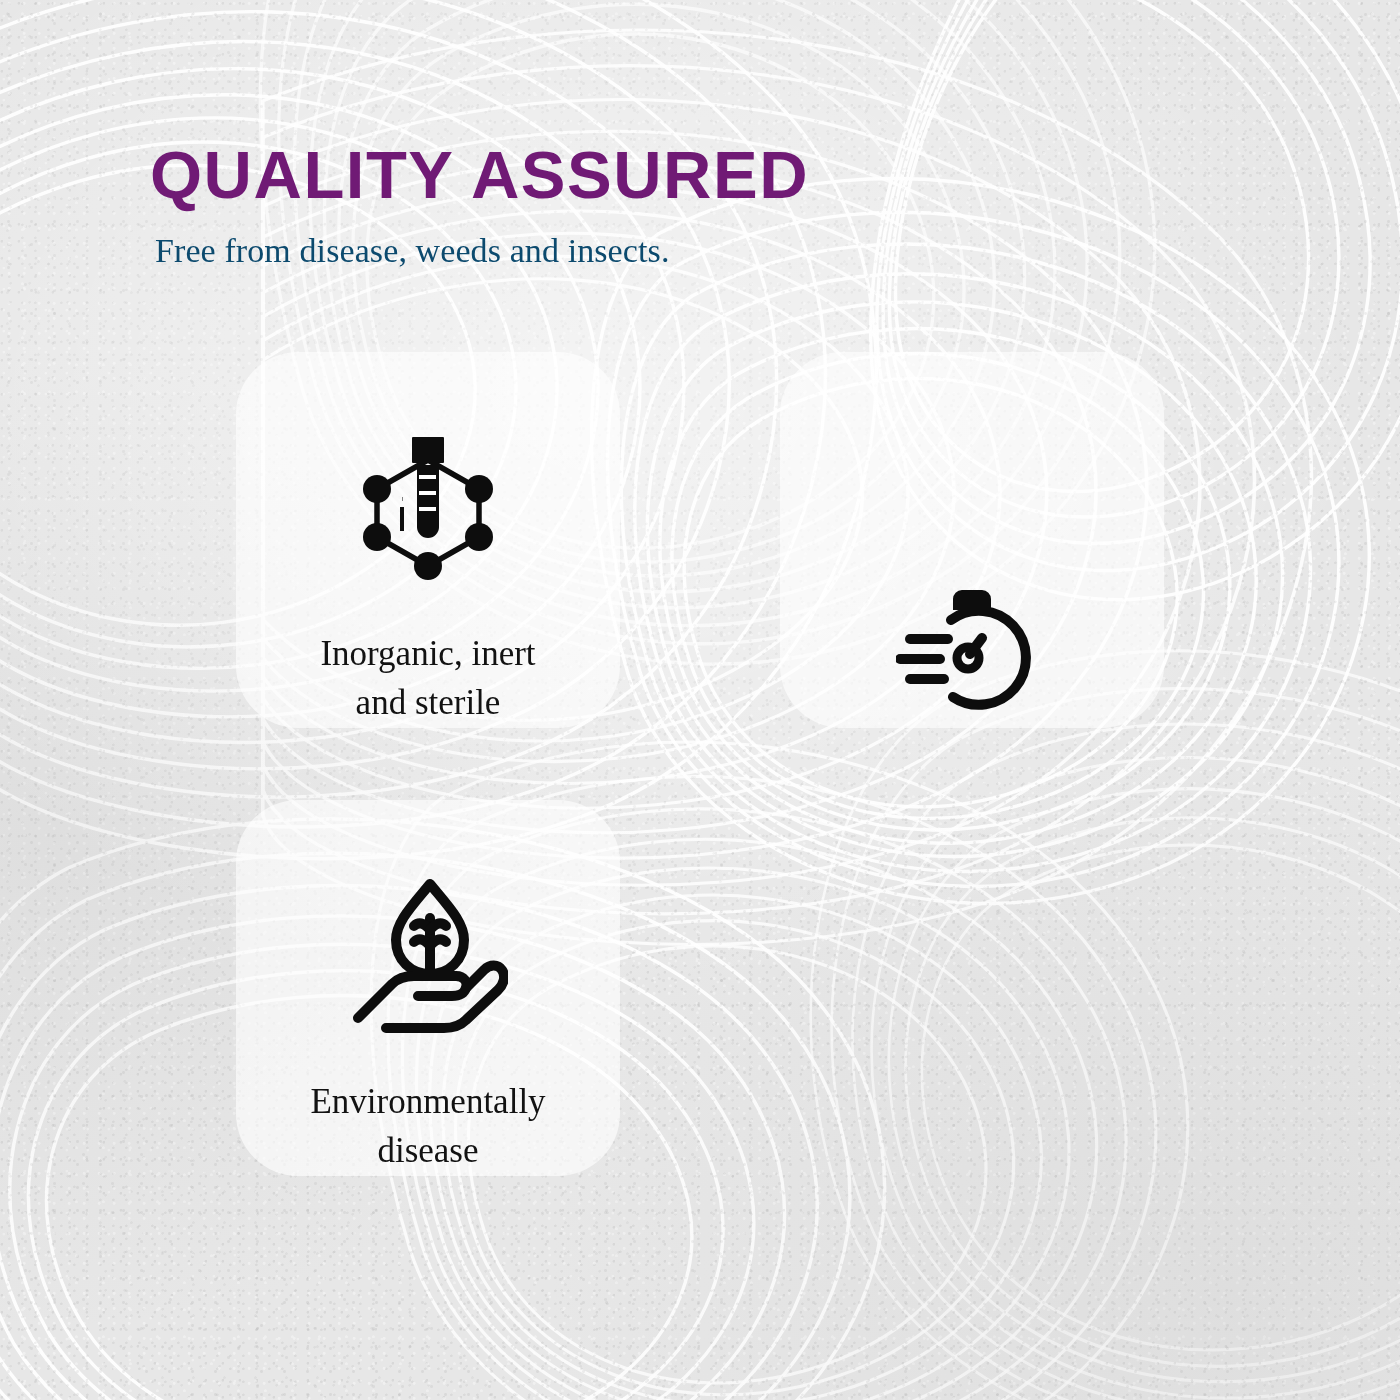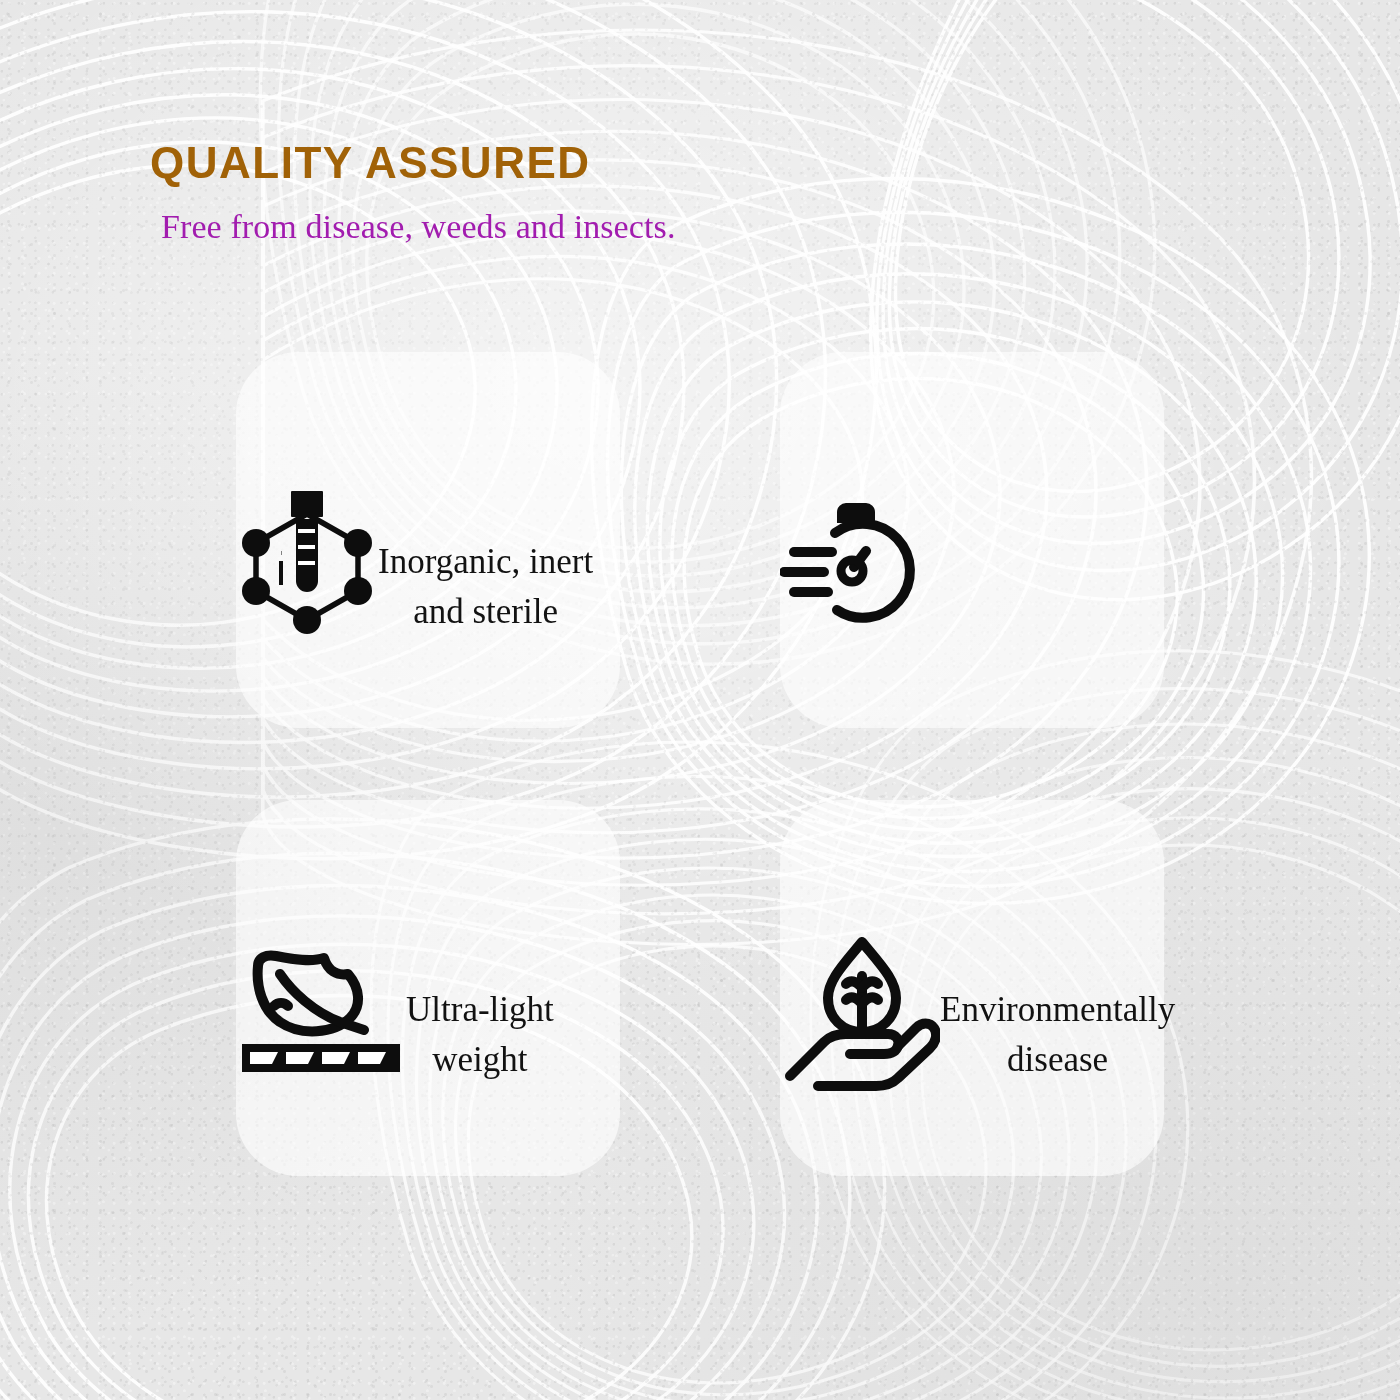--- a/index.html
+++ b/index.html
@@ -73,33 +73,33 @@
     position: absolute;
     inset: 0;
   }
 
   
   #header { position: absolute; left: 150px; top: 140px; }
 
   #page-title {
     font-family: "Liberation Sans", sans-serif;
     font-weight: 700;
-    font-size: 44px;
+    font-size: 67px;
     letter-spacing: 1.5px;
-    color: #a16207;
+    color: #701a75;
     line-height: 1.04;
     white-space: nowrap;
   }
 
   #page-subtitle {
     font-family: "Liberation Serif", serif;
     font-size: 34px;
-    color: #a21caf;
+    color: #0c4a6e;
     margin-top: 22px;
-    margin-left: 11px;
+    margin-left: 5px;
     letter-spacing: .1px;
     white-space: nowrap;
   }
 
   
   #cards {
     position: absolute;
     left: 236px;
     top: 352px;
     width: 928px;
@@ -108,23 +108,23 @@
     grid-template-rows: 376px 376px;
     column-gap: 160px;
     row-gap: 72px;
   }
 
   .feature-card {
     position: relative;
     border-radius: 62px;
     background: rgba(255,255,255,.62);
     display: flex;
-    flex-direction: row;
+    flex-direction: column;
     align-items: center;
-    justify-content: flex-start;
+    justify-content: flex-end;
     padding-top: 52px;
   }
 
   .card-icon {
     height: 150px;
     display: flex;
     align-items: center;
     justify-content: center;
   }
 
@@ -322,50 +322,20 @@
             <path d="M14,57 h38"></path>
             <path d="M4,77  h40"></path>
             <path d="M14,97 h34"></path>
           </g>
 
           <circle cx="72" cy="76" r="11" fill="none" stroke="#0d0d0d" stroke-width="9"></circle>
         </svg>
       </div>
     </div>
 
-    <div class="feature-card card-ultralight">
-      <div class="card-icon">
-        <svg width="170" height="140" viewBox="0 0 170 140" aria-hidden="true">
-          <g fill="none" stroke="#0d0d0d" stroke-width="10" stroke-linecap="round" stroke-linejoin="round">
-
-            <path d="M22,22 C22,14 30,10 40,12 C60,16 76,18 88,14
-                     C92,27 101,32 112,30
-                     C124,44 126,62 114,74
-                     C98,90 64,92 44,78
-                     C26,66 20,42 22,22 Z"></path>
-
-            <path d="M44,30 C56,48 78,68 104,78 L128,86"></path>
-
-            <path d="M38,62 C42,58 48,58 52,62"></path>
-          </g>
-
-          <g fill="#0d0d0d">
-            <path d="M6,100 h158 v28 H6 Z"></path>
-          </g>
-          <g fill="#ffffff">
-            <path d="M14,108 h28 l-6,12 h-22 Z"></path>
-            <path d="M50,108 h28 l-6,12 h-22 Z"></path>
-            <path d="M86,108 h28 l-6,12 h-22 Z"></path>
-            <path d="M122,108 h28 l-6,12 h-22 Z"></path>
-          </g>
-        </svg>
-      </div>
-      <div class="card-label">Ultra-light
-weight</div>
-    </div>
 
     <div class="feature-card card-eco">
       <div class="card-icon">
         <svg width="160" height="156" viewBox="0 0 160 156" aria-hidden="true">
           <g fill="none" stroke="#0d0d0d" stroke-width="10" stroke-linecap="round" stroke-linejoin="round">
 
             <path d="M82,6 C100,28 116,44 116,62 C116,82 101,96 82,96
                      C63,96 48,82 48,62 C48,44 64,28 82,6 Z"></path>
 
             <path d="M82,98 V40"></path>

